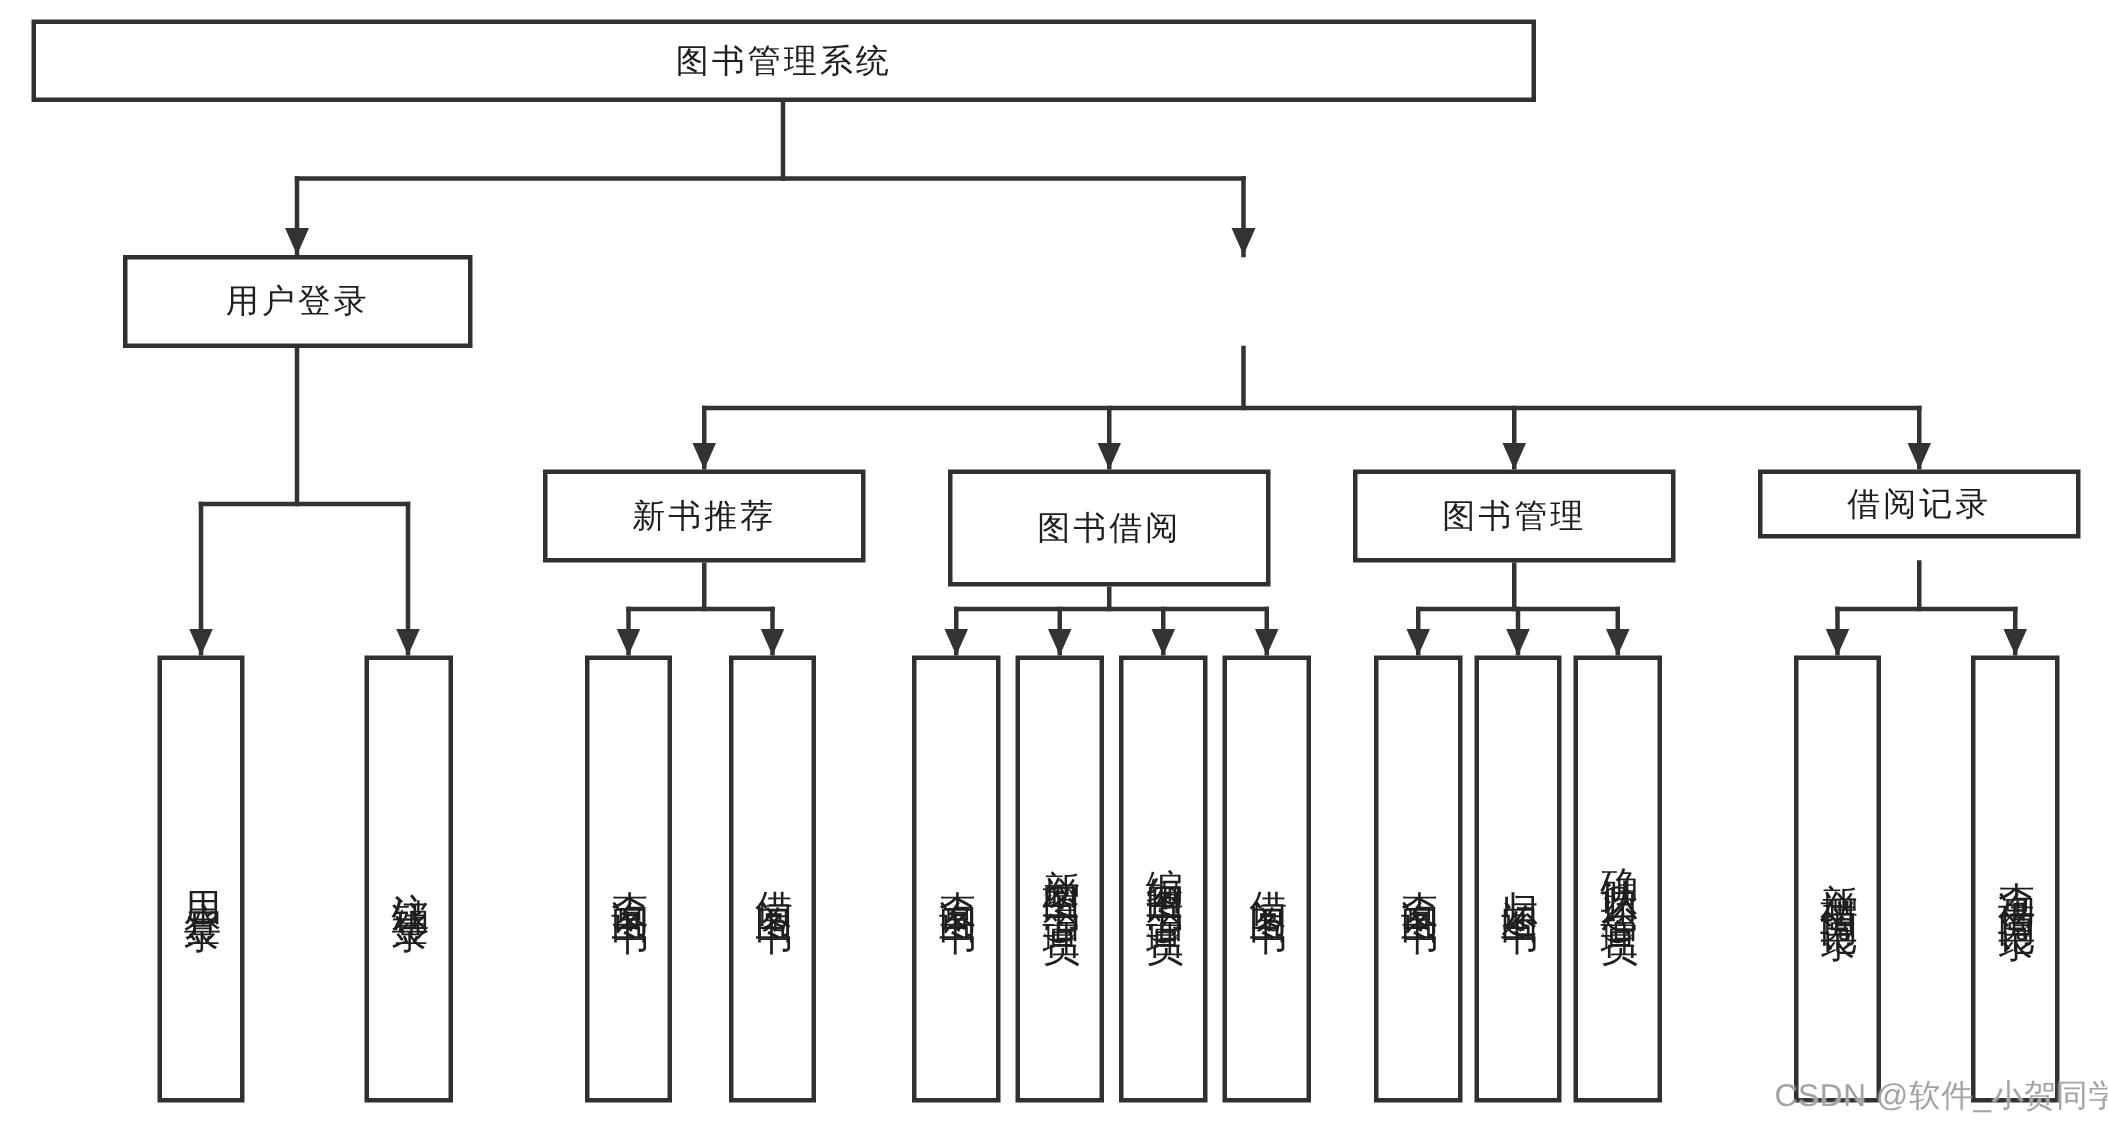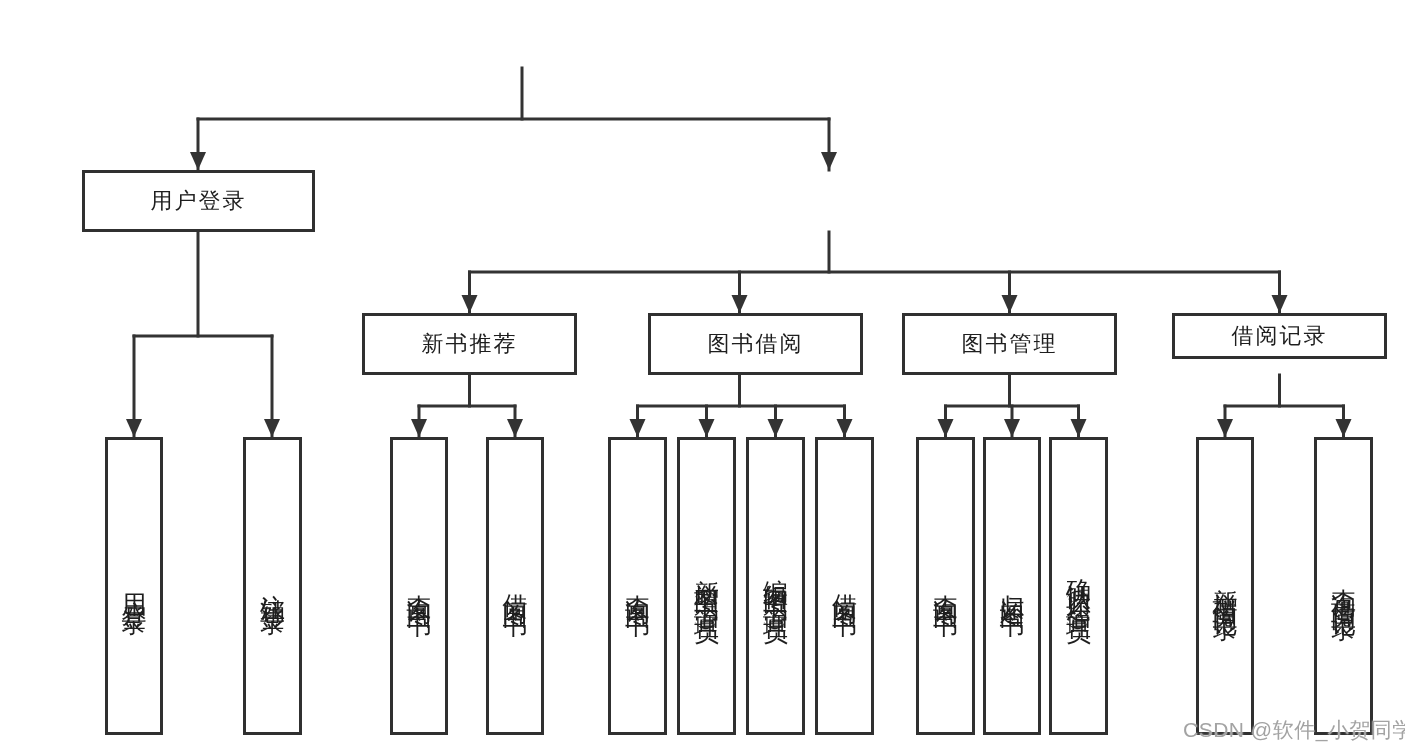--- a/index.html
+++ b/index.html
@@ -100,25 +100,26 @@
       <path d="M1012 406 V437" marker-end="url(#arrow)"></path>
       <path d="M1078.5 406 V437" marker-end="url(#arrow)"></path>
 
       <path d="M1279.5 375 V406"></path>
       <path d="M1225 406 H1343.5"></path>
       <path d="M1225 406 V437" marker-end="url(#arrow)"></path>
       <path d="M1343.5 406 V437" marker-end="url(#arrow)"></path>
     </g>
   </svg>
 
+  <div class="box hbox" style="left:21px;top:13px;width:1003px;height:55px">图书管理系统</div>
 
   <div class="box hbox" style="left:82px;top:170px;width:233px;height:62px">用户登录</div>
 
   <div class="box hbox" style="left:362px;top:313px;width:215px;height:62px">新书推荐</div>
-  <div class="box hbox" style="left:648px;top:313px;width:215px;height:62px">图书借阅</div>
+  <div class="box hbox" style="left:632px;top:313px;width:215px;height:78px">图书借阅</div>
   <div class="box hbox" style="left:902px;top:313px;width:215px;height:62px">图书管理</div>
   <div class="box hbox" style="left:1172px;top:313px;width:215px;height:46px">借阅记录</div>
 
   <div class="box vbox" style="left:105px;top:437px;width:58px;height:298px">用户登录</div>
   <div class="box vbox" style="left:243px;top:437px;width:59px;height:298px">注销登录</div>
 
   <div class="box vbox" style="left:390px;top:437px;width:58px;height:298px">查询图书</div>
   <div class="box vbox" style="left:486px;top:437px;width:58px;height:298px">借阅图书</div>
 
   <div class="box vbox" style="left:608px;top:437px;width:59px;height:298px">查询图书</div>

